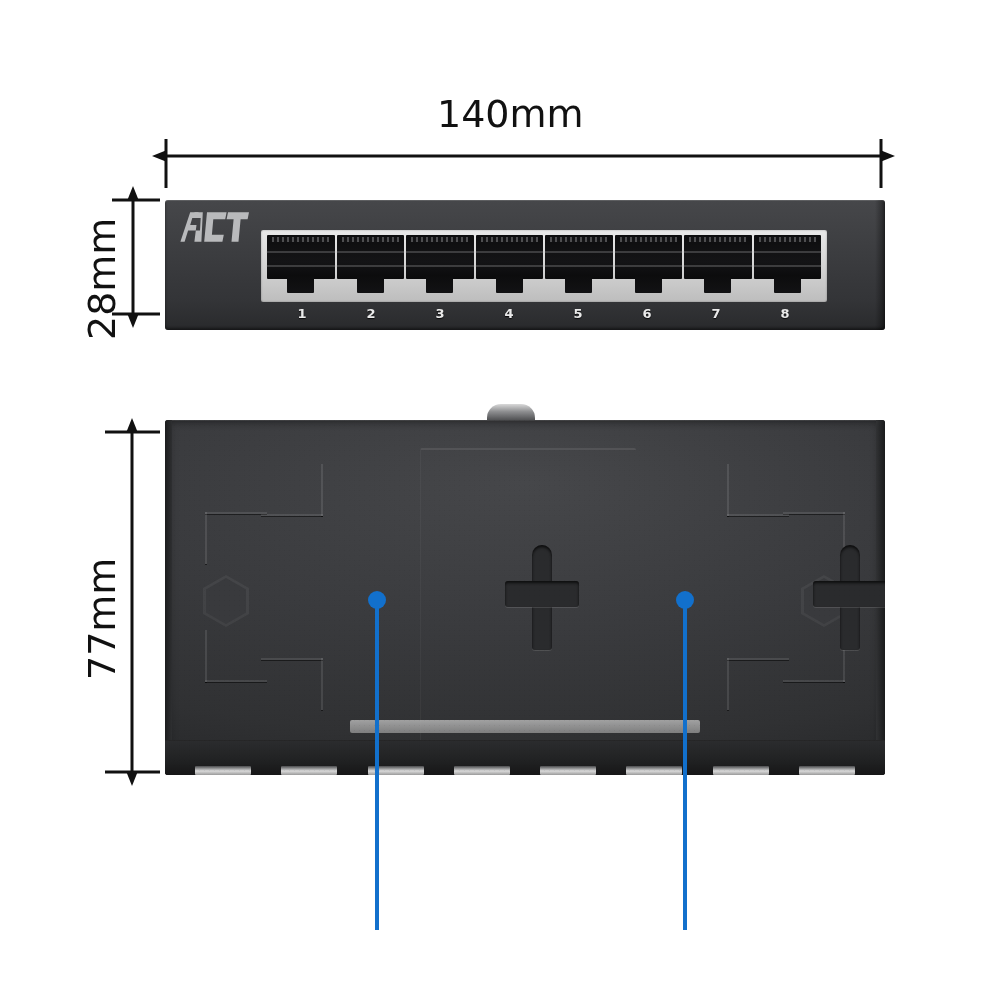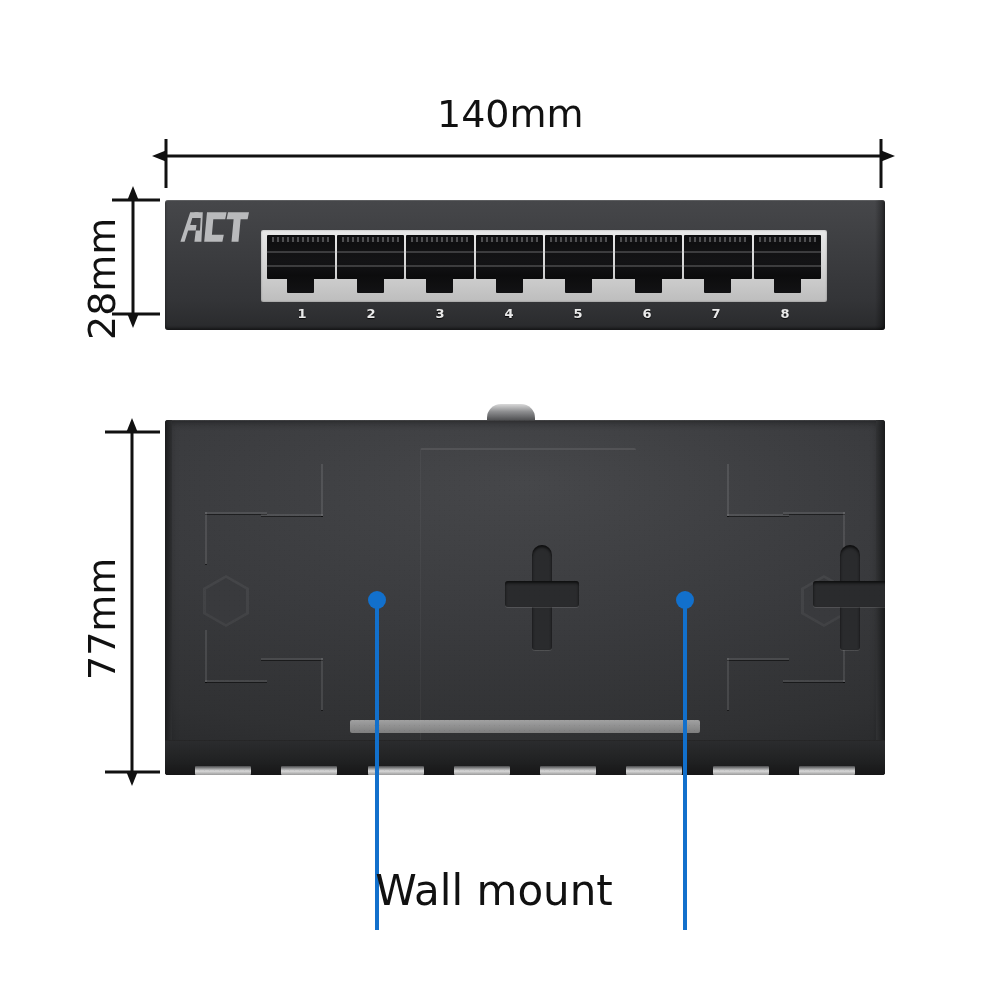--- a/index.html
+++ b/index.html
@@ -376,15 +376,14 @@
     <div class="texture"></div>
   </div>
 
   <svg id="callouts" viewBox="0 0 1000 1000">
     <line x1="377" y1="600" x2="377" y2="930" stroke="#1270cc" stroke-width="4"></line>
     <line x1="685" y1="600" x2="685" y2="930" stroke="#1270cc" stroke-width="4"></line>
     <circle cx="377" cy="600" r="9" fill="#1270cc"></circle>
     <circle cx="685" cy="600" r="9" fill="#1270cc"></circle>
   </svg>
 
-  <div id="wall-mount-label">Wall mount</div>
 
 </div>
 
 </body></html>

